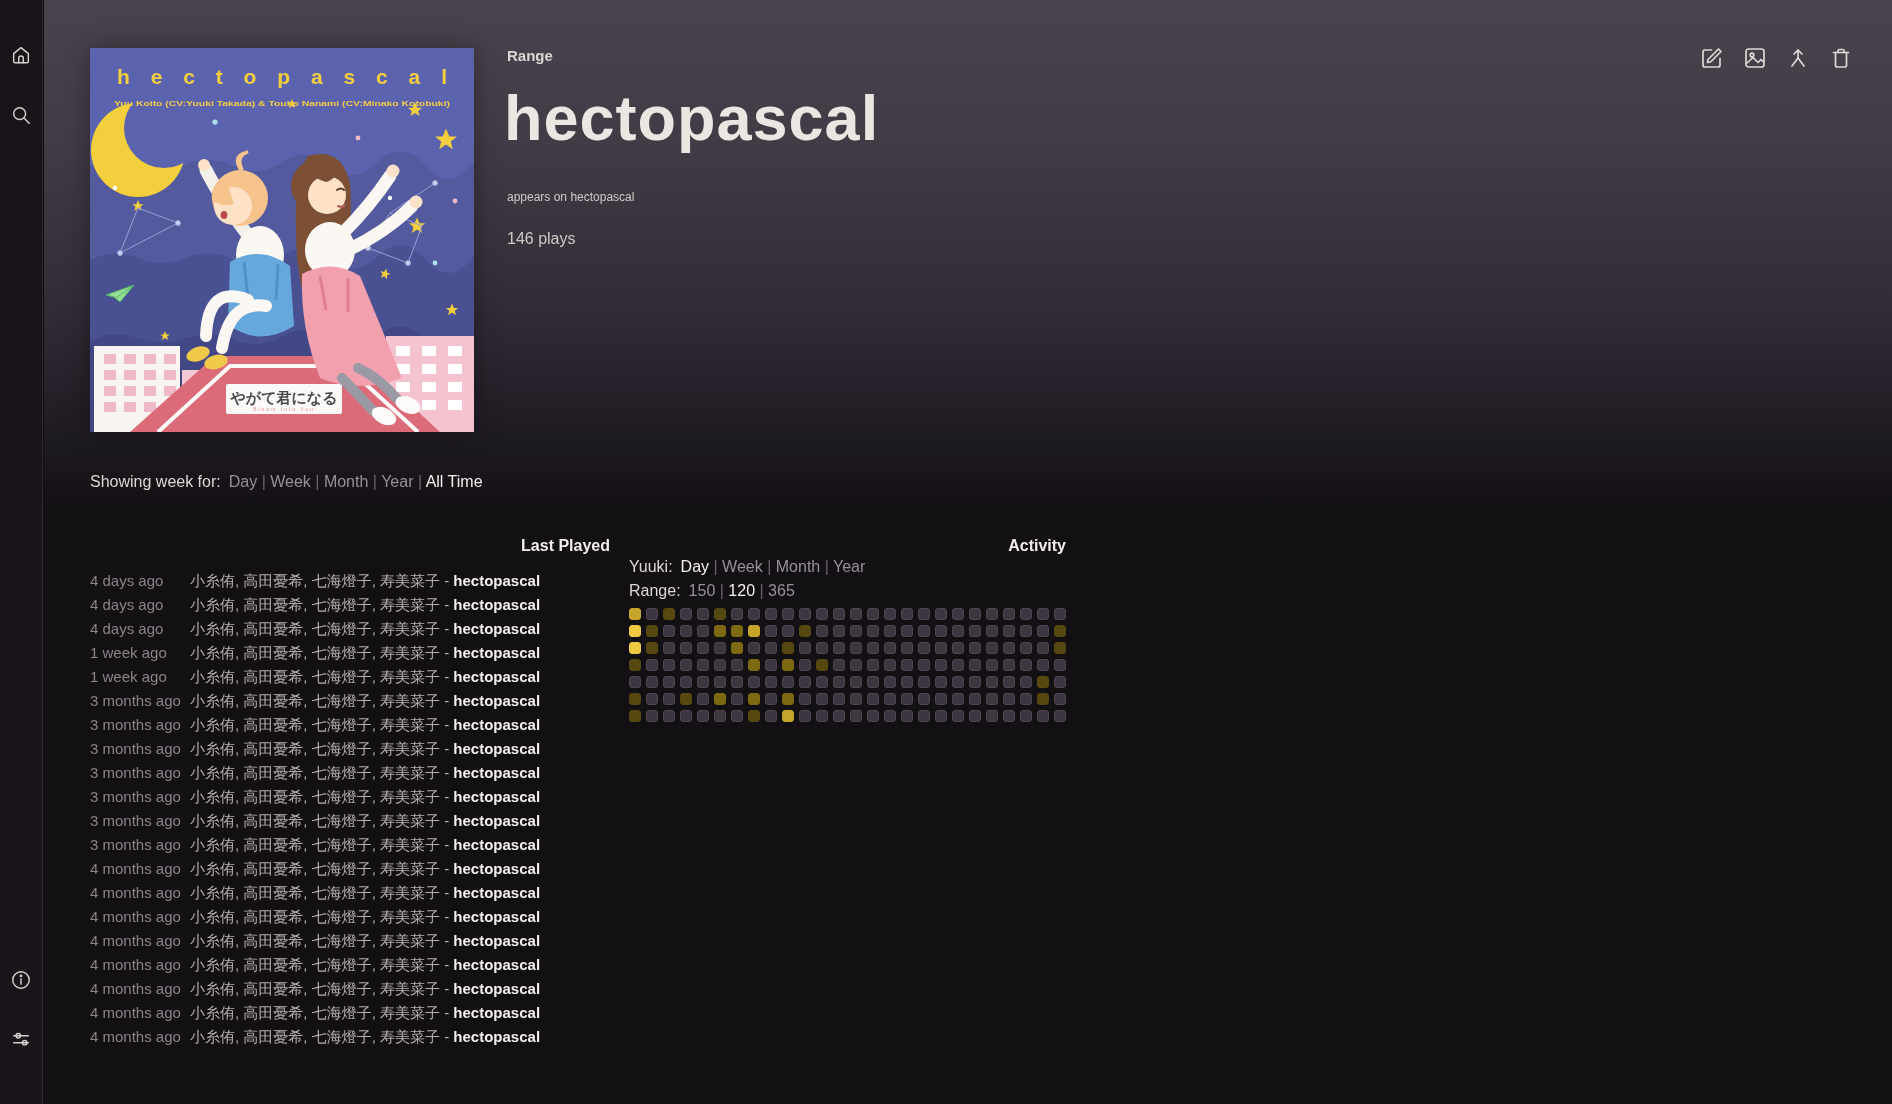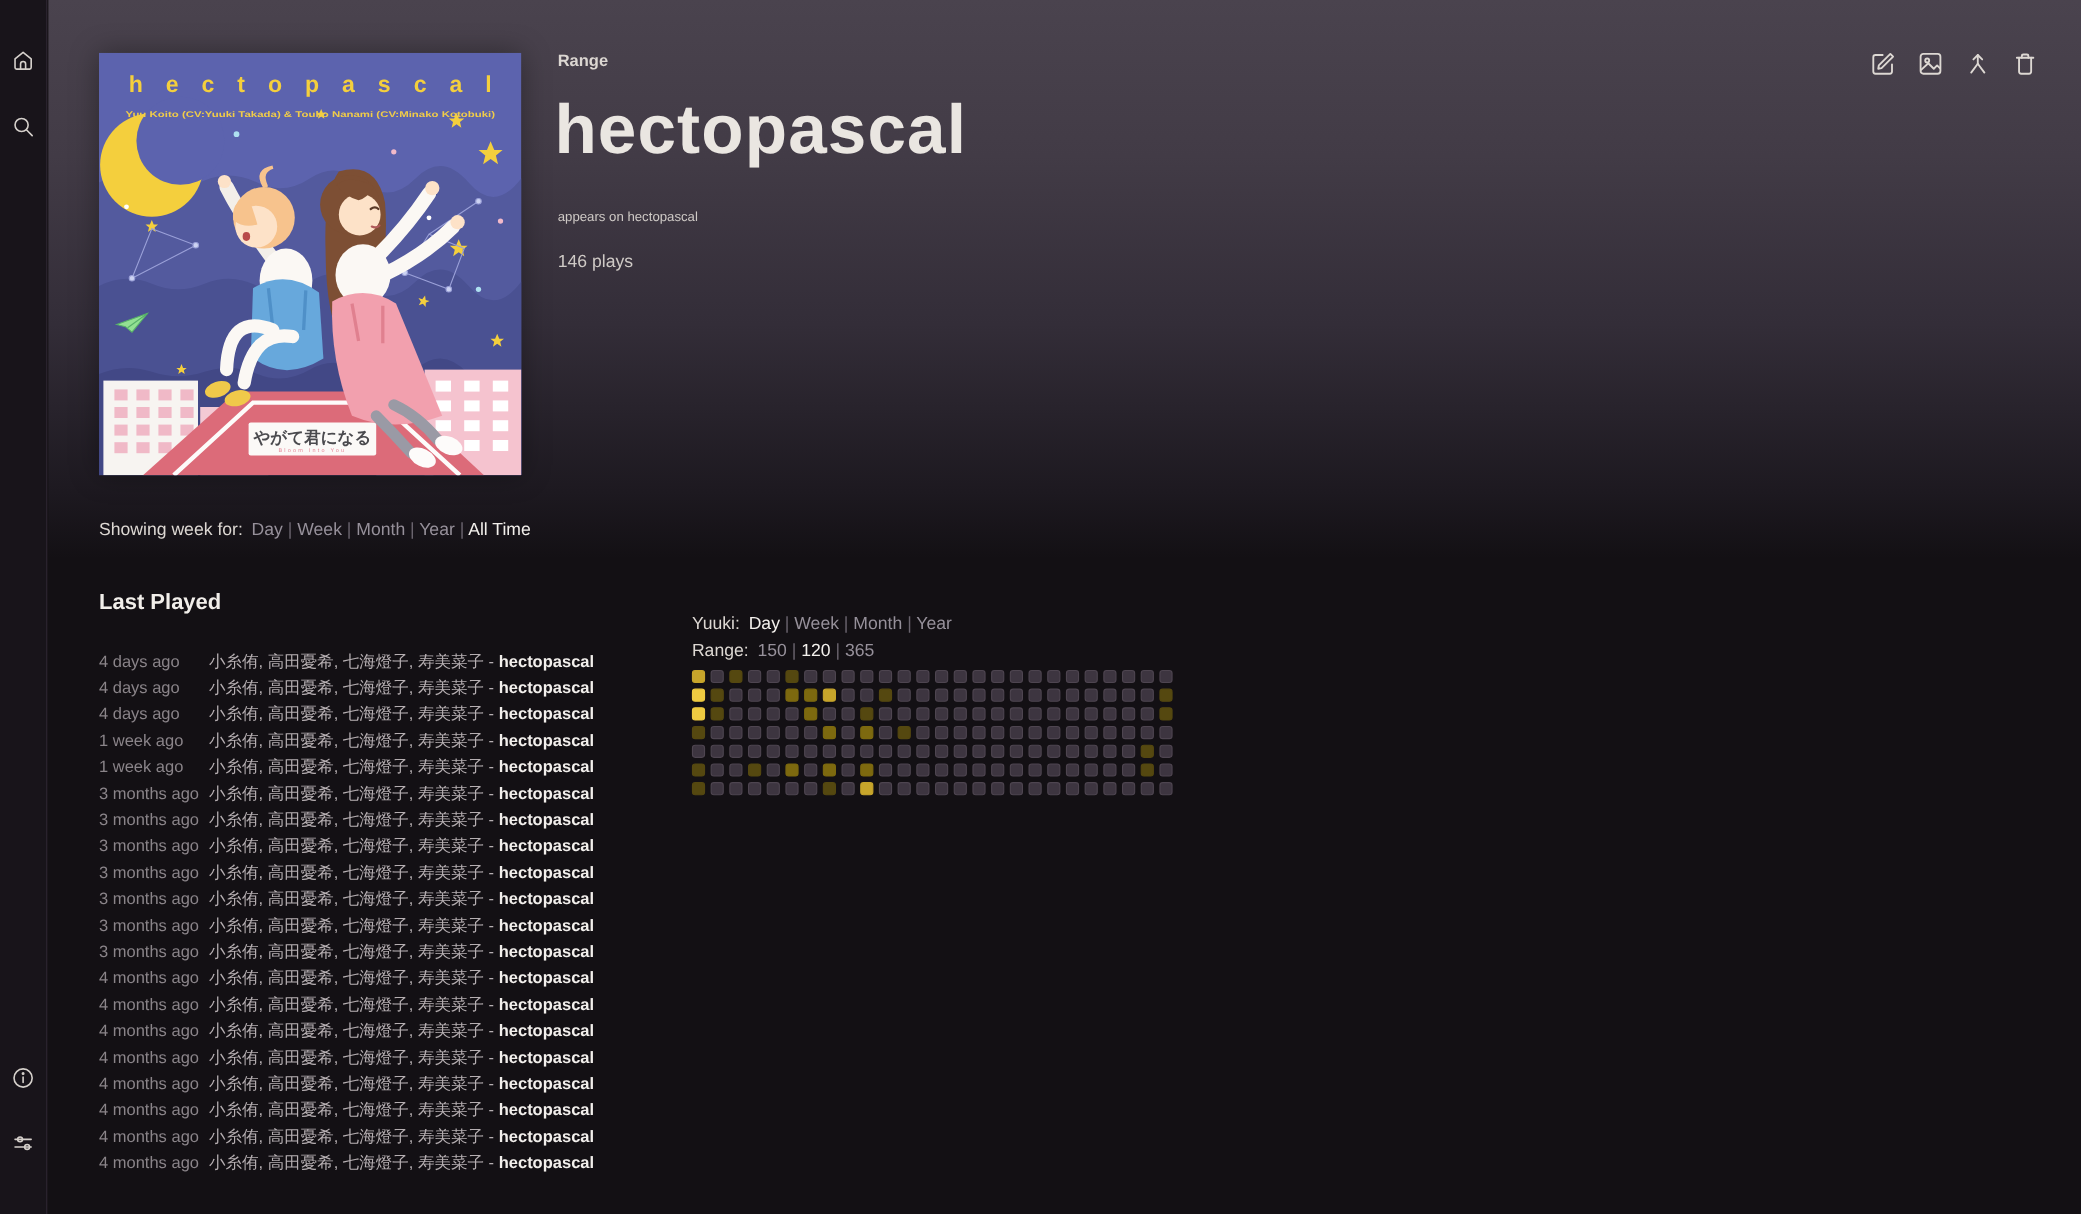--- a/index.html
+++ b/index.html
@@ -33,24 +33,24 @@
   .actions { position:absolute; left:1700px; top:46px; display:flex; gap:19px; }
   .action-btn { width:24px; height:24px; cursor:pointer; }
   .action-btn svg { width:24px; height:24px; stroke:#ddd8d3; fill:none; stroke-width:1.7; stroke-linecap:round; stroke-linejoin:round; }
   
   .filter-row { position:absolute; left:90px; top:473px; font-size:16px; color:#ddd8d3; }
   .filter-row .label { margin-right:8px; }
   .opt { color:#96909a; cursor:pointer; }
   .opt.sel { color:#f3f0ec; }
   .sep { color:#6a646e; }
   
-  .section-title { font-size:20px; font-weight:bold; color:#f1eeea; }
+  .section-title { font-size:16px; font-weight:bold; color:#f1eeea;text-align:right; }
   
   .lastplayed { position:absolute; left:90px; top:537px; width:520px; }
-  .lp-list { margin-top:30px; }
+  .lp-list { margin-top:14px; }
   .lp-row { height:24px; line-height:24px; font-size:15px; white-space:nowrap; }
   .lp-time { display:inline-block; width:100px; color:#8a8489; }
   .lp-artists { color:#b6afb2; cursor:pointer; }
   .lp-sep { color:#b6afb2; }
   .lp-track { color:#f2efec; font-weight:bold; cursor:pointer; }
   
   .activity { position:absolute; left:629px; top:537px; }
   .act-line { height:24px; line-height:24px; font-size:16px; color:#ddd8d3; }
   .act-line:first-of-type { margin-top:19px; }
   .act-line .label { margin-right:8px; }
@@ -346,20 +346,21 @@
         <div class="lp-row" style="">
         <span class="lp-time">4 months ago</span><span class="lp-artists">小糸侑, 高田憂希, 七海燈子, 寿美菜子</span><span class="lp-sep"> - </span><span class="lp-track">hectopascal</span>
       </div>
         <div class="lp-row" style="">
         <span class="lp-time">4 months ago</span><span class="lp-artists">小糸侑, 高田憂希, 七海燈子, 寿美菜子</span><span class="lp-sep"> - </span><span class="lp-track">hectopascal</span>
       </div>
       </div>
   </div>
 
   <div class="activity">
+    <div class="section-title">Activity</div>
     <div class="act-line">
       <span class="label">Yuuki:</span><span><span class="opt sel">Day</span><span class="sep">  |  </span><span class="opt">Week</span><span class="sep">  |  </span><span class="opt">Month</span><span class="sep">  |  </span><span class="opt">Year</span></span>
     </div>
     <div class="act-line">
       <span class="label">Range:</span><span><span class="opt">150</span><span class="sep">  |  </span><span class="opt sel">120</span><span class="sep">  |  </span><span class="opt">365</span></span>
     </div>
     <div class="hm-grid" style="grid-template-columns: repeat(26, 12px);">
         <div class="hm-cell" style="background: rgb(199, 165, 43); border-color: rgb(199, 165, 43);"></div>
         <div class="hm-cell" style="background: rgb(61, 53, 64); border-color: rgb(78, 69, 80);"></div>
         <div class="hm-cell" style="background: rgb(85, 72, 16); border-color: rgb(85, 72, 16);"></div>

